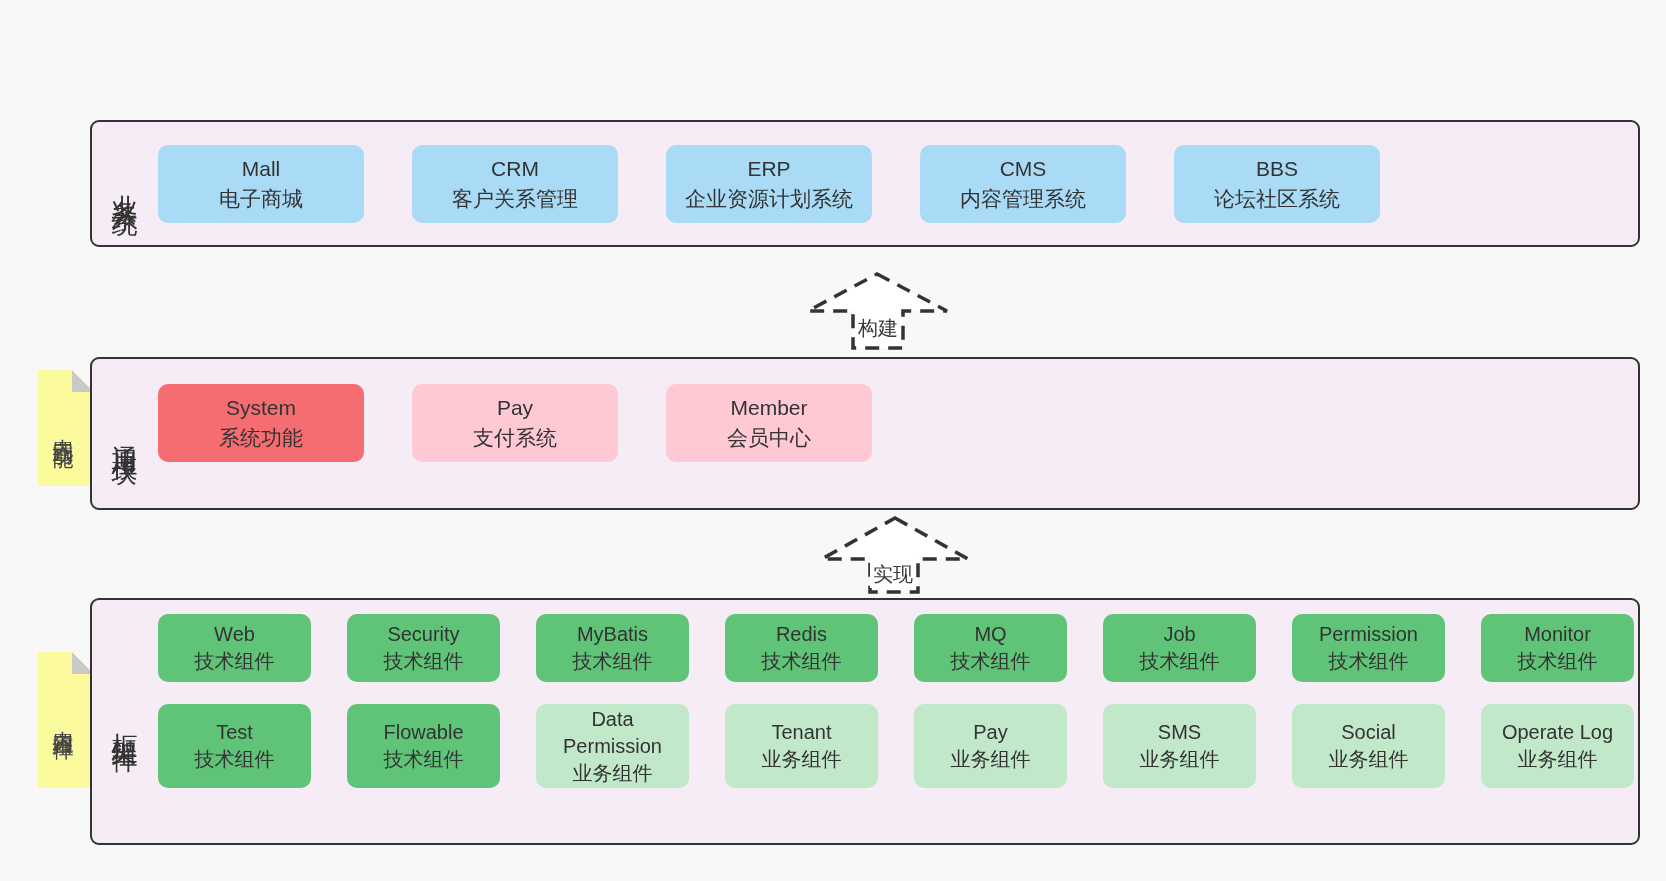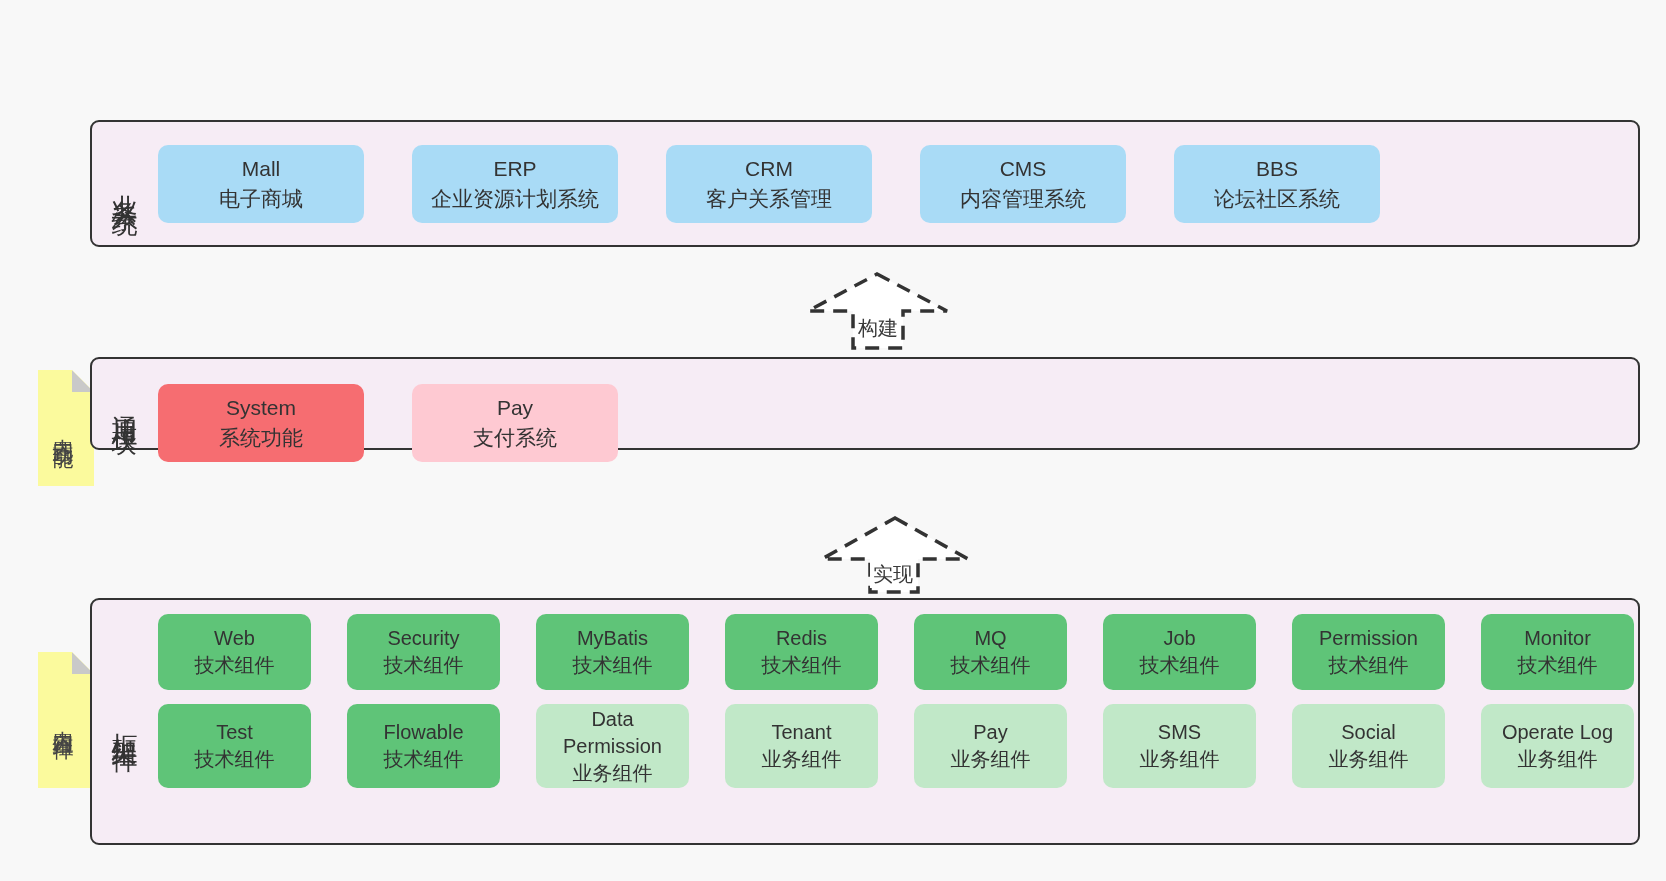--- a/index.html
+++ b/index.html
@@ -8,21 +8,21 @@
     background:#f8f8f8;
     font-family:"Liberation Sans","DejaVu Sans",sans-serif;
     color:#333;
   }
   
   .layer{
     position:absolute;left:90px;width:1550px;box-sizing:border-box;
     background:#f6ecf5;border:2px solid #333;border-radius:9px;z-index:1;
   }
   #layer1{top:120px;height:127px;padding-left:9px;}
-  #layer2{top:357px;height:93px;}
+  #layer2{top:357px;height:153px;}
   #layer3{top:598px;height:247px;}
   .side-label{
     position:absolute;left:16px;top:50%;transform:translateY(-50%);
     writing-mode:vertical-rl;text-orientation:upright;
     font-size:26px;letter-spacing:5px;color:#333;white-space:nowrap;
   }
   
   .box-row{position:absolute;left:66px;display:flex;gap:48px;}
   #layer1 .box-row{top:23px;}
   #layer2 .box-row{top:25px;}
@@ -35,21 +35,21 @@
   .blue{background:#a9dbf6;}
   .red{background:#f66d71;}
   .pink{background:#fec9d2;}
   .green{background:#5fc478;}
   .lgreen{background:#c1e8c8;}
   
   .grid-row{position:absolute;left:66px;display:flex;gap:36px;}
   #grid-row-1{top:14px;}
   #grid-row-2{top:104px;}
   .small{width:153px;font-size:20px;line-height:1.35;padding:2px 4px;}
-  #grid-row-1 .small{height:76px;}
+  #grid-row-1 .small{height:68px;}
   #grid-row-2 .small{height:84px;}
   
   .note{
     position:absolute;left:38px;width:56px;background:#fbfa9d;z-index:0;
     clip-path:polygon(0 0,calc(100% - 22px) 0,100% 22px,100% 100%,0 100%);
     display:flex;align-items:center;justify-content:center;
   }
   .note::after{
     content:"";position:absolute;top:0;right:0;width:22px;height:22px;
     background:#c9c9c9;clip-path:polygon(0 0,100% 100%,0 100%);
@@ -78,26 +78,26 @@
 </div>
 
 <div class="layer" id="layer1">
   <div class="side-label">业务系统</div>
   <div class="box-row">
     <div class="box big blue">
       <span>Mall</span>
       <span>电子商城</span>
     </div>
     <div class="box big blue">
+      <span>CRM</span>
+      <span>客户关系管理</span>
+    </div>
+    <div class="box big blue">
       <span>ERP</span>
       <span>企业资源计划系统</span>
-    </div>
-    <div class="box big blue">
-      <span>CRM</span>
-      <span>客户关系管理</span>
     </div>
     <div class="box big blue">
       <span>CMS</span>
       <span>内容管理系统</span>
     </div>
     <div class="box big blue">
       <span>BBS</span>
       <span>论坛社区系统</span>
     </div>
   </div>
@@ -113,20 +113,24 @@
   <div class="side-label">通用模块</div>
   <div class="box-row">
     <div class="box big red">
       <span>System</span>
       <span>系统功能</span>
     </div>
     <div class="box big pink">
       <span>Pay</span>
       <span>支付系统</span>
     </div>
+    <div class="box big pink">
+      <span>Member</span>
+      <span>会员中心</span>
+    </div>
   </div>
 </div>
 
 <svg class="arrow" id="arrow2" width="162" height="92">
   <polygon points="80,15 153,56 103,56 103,89 55,89 55,56 7,56"></polygon>
   <rect x="55" y="59" width="46" height="26" fill="#ffffff"></rect>
   <text x="78" y="78" text-anchor="middle">实现</text>
 </svg>
 
 <div class="layer" id="layer3">

